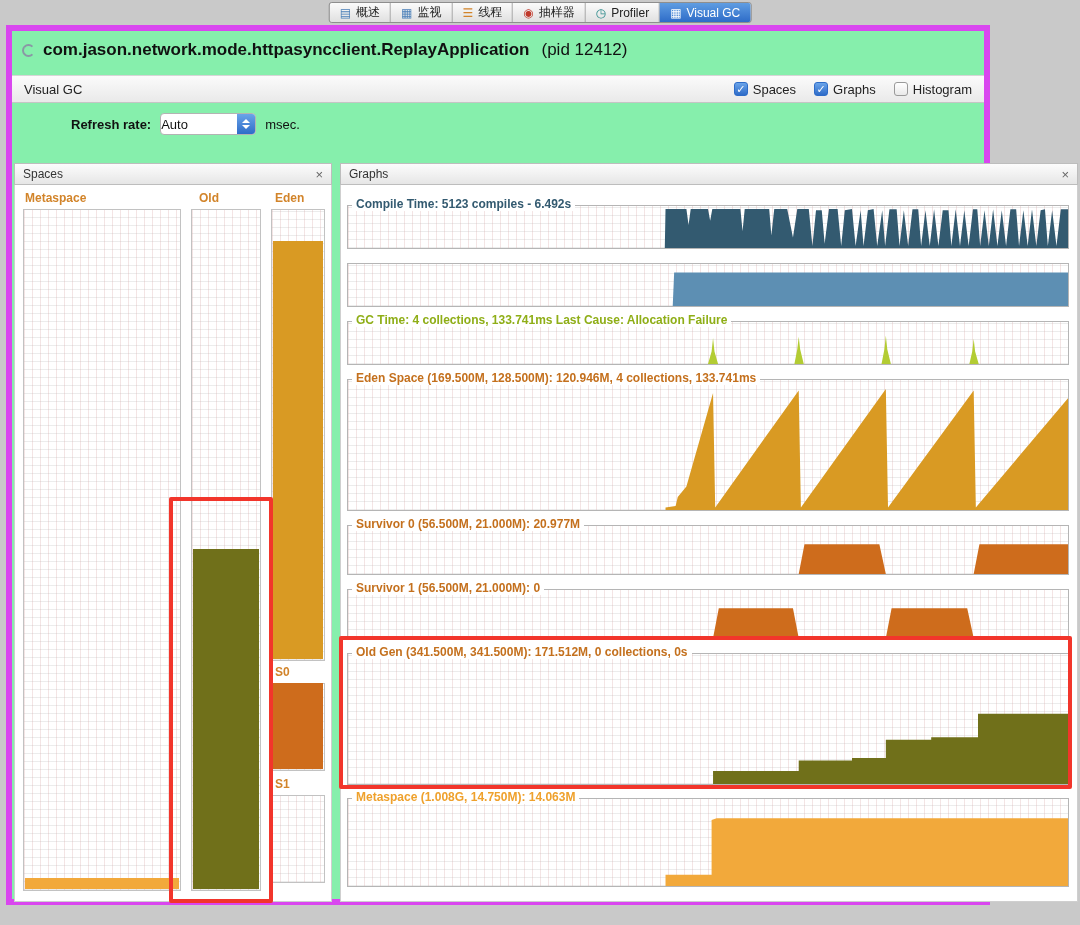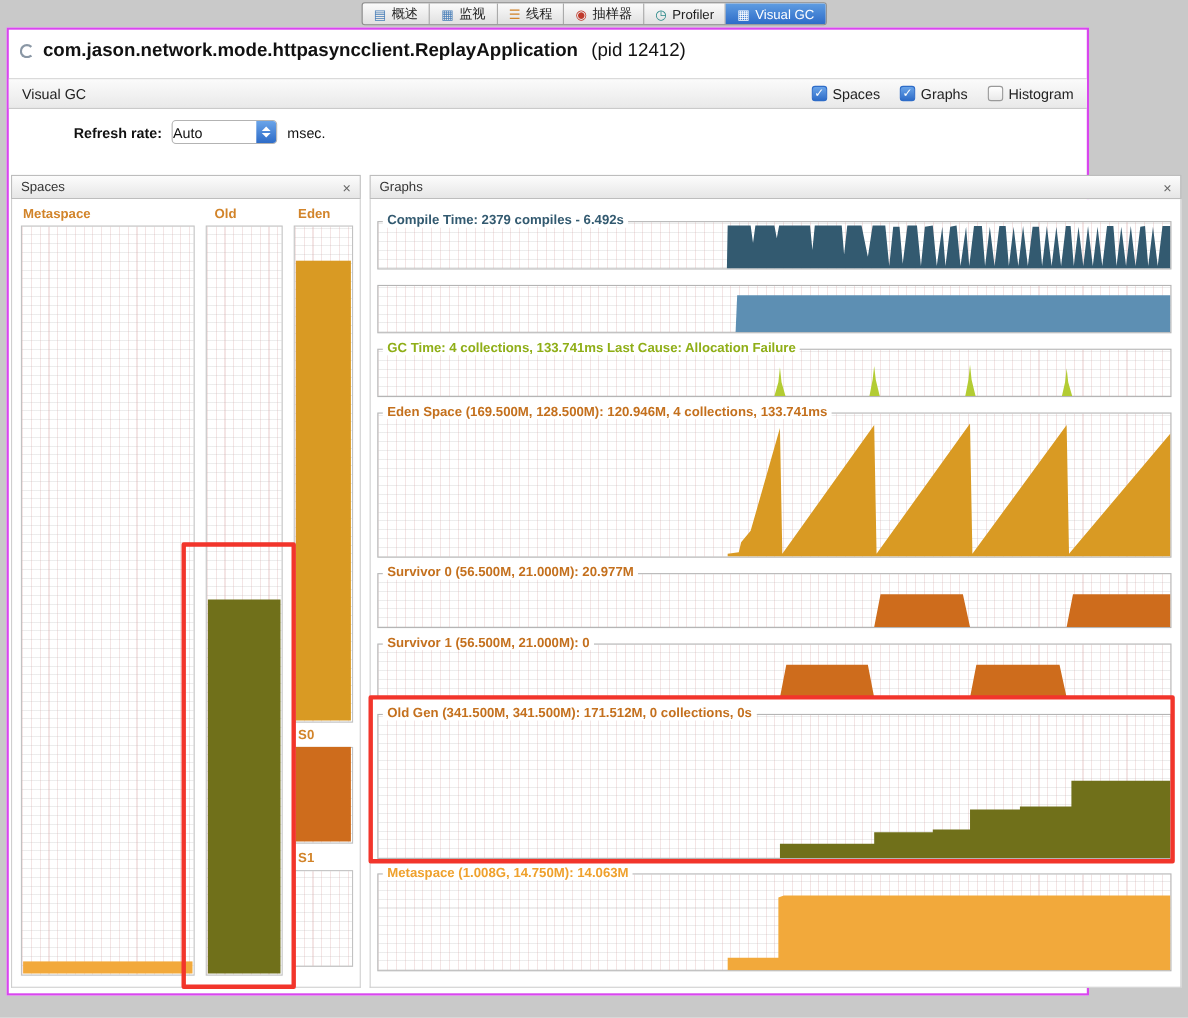--- a/index.html
+++ b/index.html
@@ -10,22 +10,22 @@
   .tabbar{position:absolute;top:2px;left:50%;transform:translateX(-50%);
     display:flex;height:21px;border:1px solid #8e8e8e;border-radius:3px;overflow:hidden;
     background:linear-gradient(#fbfbfb,#e0e0e0);}
   .tab{display:flex;align-items:center;gap:5px;padding:0 10px;font-size:12px;color:#222;
     border-right:1px solid #a8a8a8;cursor:default;white-space:nowrap;}
   .tab:last-child{border-right:none;}
   .tab.selected{background:linear-gradient(#5f9de2,#2e6cc8);color:#fff;}
   .ticon{font-size:12px;line-height:12px;}
 
   
-  .window{position:absolute;left:6px;top:25px;width:984px;height:880px;background:#ffffff;
-    border:2px solid #d946ef;}
+  .window{position:absolute;left:6px;top:25px;width:984px;height:880px;background:#86efac;
+    border:6px solid #d946ef;}
 
   .title-row{position:absolute;top:6px;left:10px;height:26px;display:flex;align-items:center;gap:8px;}
   .spinner{width:13px;height:13px;border:2px solid #8a97a5;border-radius:50%;border-right-color:transparent;display:inline-block;}
   .app-title{font-size:17px;font-weight:bold;color:#111;}
   .app-pid{font-size:17px;color:#111;font-weight:normal;margin-left:4px;}
 
   .subheader{position:absolute;top:44px;left:0;width:100%;height:28px;
     background:linear-gradient(#fbfbfb,#e9e9e9);border-top:1px solid #d6d6d6;border-bottom:1px solid #c5c5c5;
     display:flex;align-items:center;padding:0 12px;font-size:13px;color:#222;}
   .checks{margin-left:auto;display:flex;align-items:center;gap:18px;}
@@ -174,21 +174,21 @@
     </div>
   </div>
 
   <div class="panel graphs">
     <div class="phead">
       <span>Graphs</span>
       <span class="pclose">×</span>
     </div>
     <div class="pbody" id="graphs-body">
         <div class="graph grid-bg" style="top: 20px; height: 44px;">
-          <span class="gtitle" style="color: rgb(51, 90, 112);">Compile Time: 2379 compiles - 6.492s</span>
+          <span class="gtitle" style="color: rgb(51, 90, 112);">Compile Time: 5123 compiles - 6.492s</span>
           <svg viewBox="0 0 1000 100" preserveAspectRatio="none">
             <polygon points="440.0,100.0 440.0,100.0 441.0,7.0 470.0,7.0 473.0,45.0 476.0,7.0 500.0,7.0 503.0,35.0 506.0,7.0 545.0,7.0 548.0,60.0 551.0,7.0 585.0,7.0 588.0,70.0 592.0,7.0 610.0,7.0 618.0,75.0 624.0,7.0 640.0,7.0 645.0,95.0 650.0,10.0 658.0,10.0 662.0,90.0 668.0,7.0 680.0,7.0 685.0,95.0 690.0,10.0 700.0,7.0 705.0,95.0 712.0,10.0 716.0,95.0 722.0,10.0 730.0,7.0 735.0,95.0 742.0,10.0 746.0,95.0 752.0,8.0 762.0,8.0 766.0,95.0 772.0,10.0 778.0,95.0 784.0,8.0 792.0,8.0 796.0,95.0 802.0,10.0 808.0,95.0 814.0,8.0 820.0,95.0 826.0,10.0 834.0,10.0 838.0,95.0 844.0,8.0 850.0,95.0 856.0,10.0 862.0,95.0 868.0,8.0 874.0,8.0 878.0,95.0 884.0,10.0 890.0,95.0 896.0,8.0 902.0,95.0 908.0,10.0 914.0,95.0 920.0,8.0 928.0,8.0 932.0,95.0 938.0,10.0 944.0,95.0 950.0,8.0 956.0,95.0 962.0,10.0 968.0,8.0 972.0,95.0 978.0,10.0 984.0,95.0 990.0,8.0 1000.0,8.0 1000.0,100.0" fill="#335a70"></polygon>
           </svg>
         </div>
         <div class="graph grid-bg" style="top: 78px; height: 44px;">
           <svg viewBox="0 0 1000 100" preserveAspectRatio="none">
             <polygon points="451.0,100.0 451.0,100.0 453.0,20.0 1000.0,20.0 1000.0,100.0" fill="#5d8fb3"></polygon>
           </svg>
         </div>
         <div class="graph grid-bg" style="top: 136px; height: 44px;">

